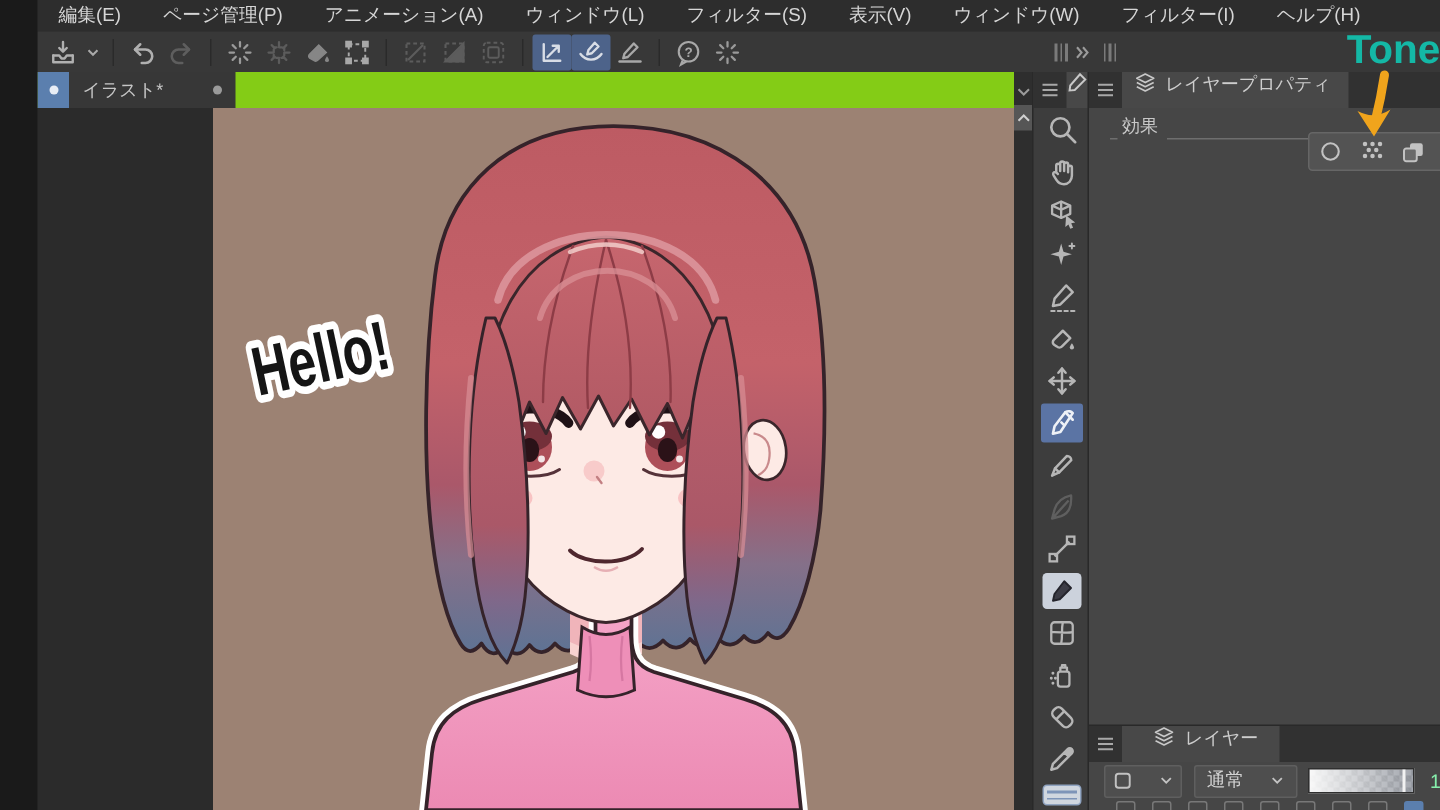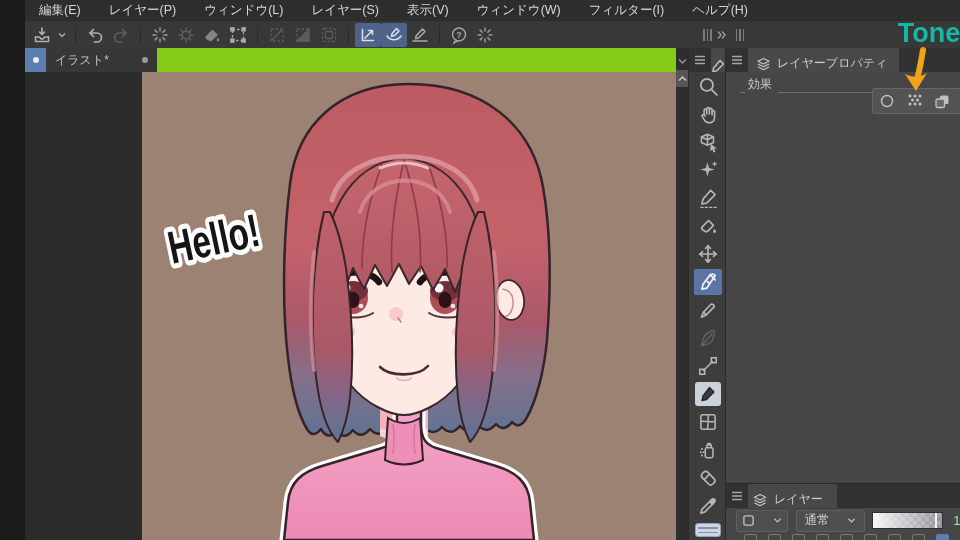--- a/index.html
+++ b/index.html
@@ -24,21 +24,21 @@
   .tab-dot{width:6px;height:6px;border-radius:50%;background:#9a9a9a;margin-right:9px;flex:0 0 auto;}
   
   .docarea{left:0;top:72px;width:651px;height:468px;background:#2b2b2b;}
   .canvas{position:absolute;left:117px;top:0;width:534px;height:468px;background:#9c8273;}
   
   .scrollstrip{left:651px;top:48px;width:12px;height:492px;background:#2e2e2e;}
   .sbtn{position:absolute;left:0;width:12px;display:flex;align-items:center;justify-content:center;}
   
   .toolpal{left:663px;top:48px;width:37px;height:492px;background:#3d3d3d;border-left:1px solid #292929;}
   .toolhead{position:absolute;left:0;top:0;width:37px;height:24px;background:#313131;display:flex;align-items:center;}
-  .ptab{height:24px;display:flex;align-items:flex-end;justify-content:center;background:#484848;}
+  .ptab{height:24px;display:flex;align-items:flex-start;justify-content:center;background:#484848;}
   .toolcol{position:absolute;left:0;top:24px;width:37px;height:468px;display:flex;flex-direction:column;align-items:center;overflow:hidden;}
   .tslot{width:37px;height:28px;display:flex;align-items:center;justify-content:center;flex:0 0 auto;}
   .tsel{background:#5b74a4;border-radius:2px;width:28px;height:26px;margin:1px 0;}
   .tlight{background:#ccd2dc;border-radius:3px;width:26px;height:24px;margin:2px 0;}
   
   .rpanel{left:700px;top:48px;width:260px;height:492px;background:#464646;border-left:1px solid #292929;}
   .phead{position:absolute;left:0;width:260px;height:24px;background:#313131;display:flex;align-items:center;}
   .menu-ic{width:22px;display:flex;align-items:center;justify-content:center;flex:0 0 auto;}
   .ptab-lbl{color:#cdcdcd;font-size:12px;margin-left:6px;}
   .lp-body{position:absolute;left:0;top:24px;width:260px;height:411px;background:#464646;}
@@ -67,23 +67,24 @@
   .handle3{display:flex;gap:2px;margin-left:6px;}
   .handle3 i{width:1.5px;height:12px;background:#7a7a7a;}
 </style>
 </head>
 <body>
 
 <div class="app">
 
   <div class="menubar abs">
     <span class="menu-item">編集(E)</span>
-    <span class="menu-item">レイヤー(P)</span>
+    <span class="menu-item">ページ管理(P)</span>
+    <span class="menu-item">アニメーション(A)</span>
     <span class="menu-item">ウィンドウ(L)</span>
-    <span class="menu-item">レイヤー(S)</span>
+    <span class="menu-item">フィルター(S)</span>
     <span class="menu-item">表示(V)</span>
     <span class="menu-item">ウィンドウ(W)</span>
     <span class="menu-item">フィルター(I)</span>
     <span class="menu-item">ヘルプ(H)</span>
   </div>
 
   <div class="cmdbar abs">
     <div class="cbtn" style="margin-left:4px">
       <svg width="20" height="20" viewBox="0 0 20 20">
           <g fill="none" stroke="#b0b0b0" stroke-width="1.6" stroke-linecap="round" stroke-linejoin="round">
@@ -569,21 +570,21 @@
       </div>
     </div>
 
     <div class="lyr">
       <div class="phead" style="top:0">
         <div class="menu-ic">
           <svg width="12" height="10" viewBox="0 0 12 10">
               <path d="M1 1.5h10M1 5h10M1 8.5h10" stroke="#a8a8a8" stroke-width="1.4"></path>
             </svg>
         </div>
-        <div class="ptab" style="padding:0 14px 0 4px">
+        <div class="ptab" style="padding:0 14px 0 20px">
           <svg width="16" height="15" viewBox="0 0 16 16">
               <g fill="none" stroke="#c8c8c8" stroke-width="1.2" stroke-linejoin="round">
                 <path d="M8 1.5 14 4.5 8 7.5 2 4.5Z"></path>
                 <path d="M2 7.5 8 10.5 14 7.5"></path>
                 <path d="M2 10.5 8 13.5 14 10.5"></path>
               </g>
             </svg>
           <span class="ptab-lbl">レイヤー</span>
         </div>
       </div>

